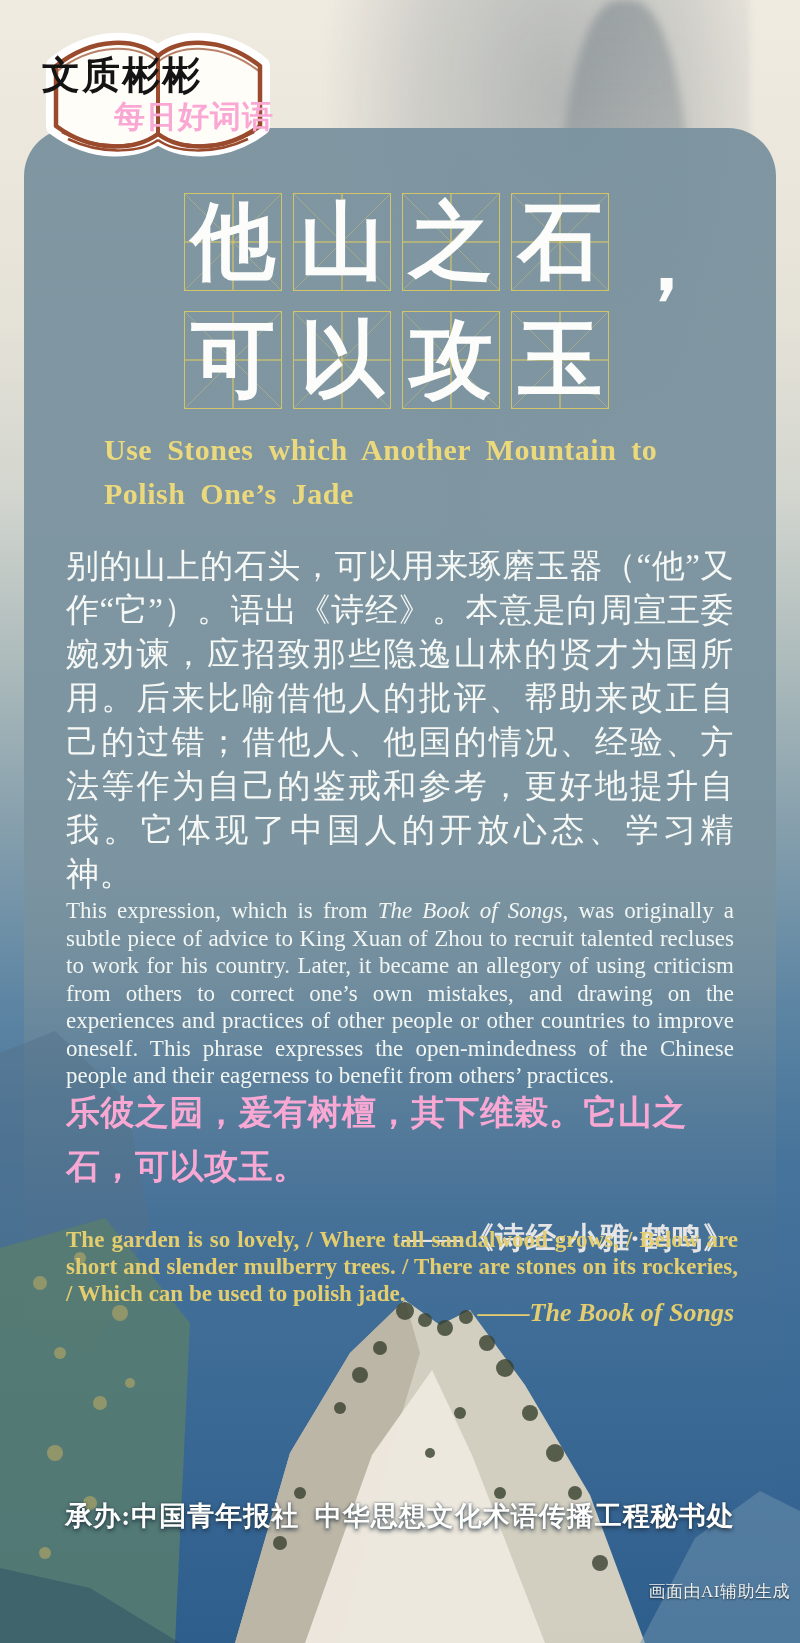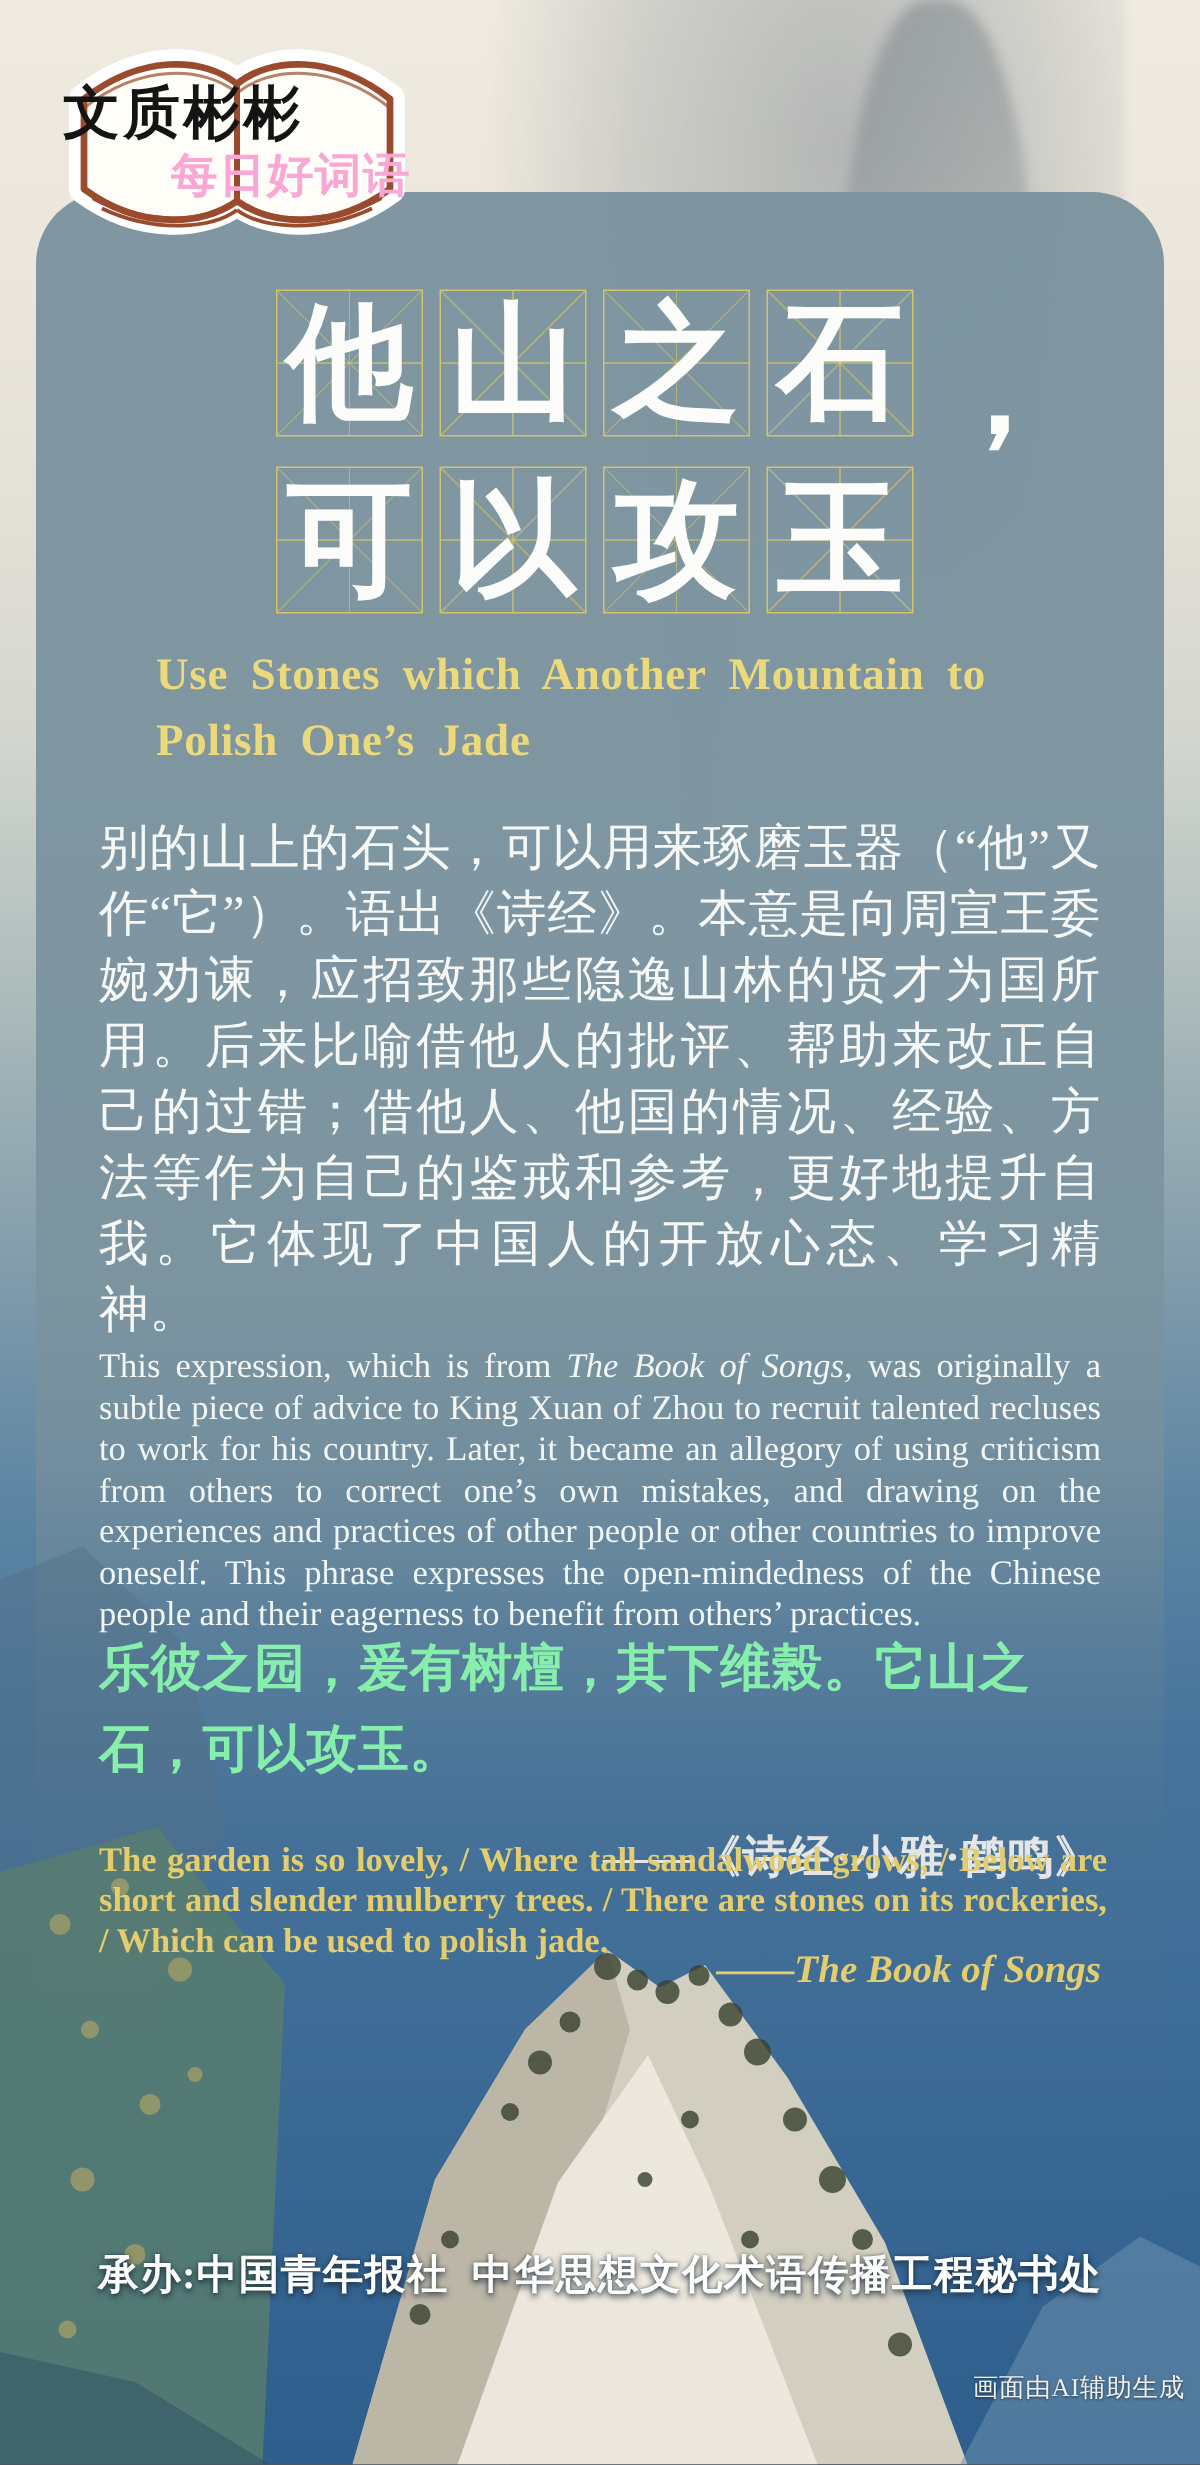--- a/index.html
+++ b/index.html
@@ -82,21 +82,21 @@
     color:#f5f8f5;font-size:33px;line-height:44px;text-align:justify;
     letter-spacing:.5px;font-weight:500;margin-top:28px;
   }
   .en-def{
     position:absolute;left:66px;top:866px;width:668px;z-index:5;
     color:#f2f6f3;font-size:23px;line-height:27.5px;text-align:justify;font-weight:500;margin-top:31px;
   }
   .en-def .ital{font-style:italic;}
   .cn-quote{
     position:absolute;left:66px;top:1086px;width:672px;z-index:5;
-    color:#86efac;font-size:34px;line-height:54px;font-weight:600;letter-spacing:.5px;
+    color:#f9a8d4;font-size:34px;line-height:54px;font-weight:600;letter-spacing:.5px;
   }
   .quote-src-cn{
     position:absolute;left:66px;top:1182px;width:668px;z-index:5;text-align:right;
     color:#e5e5e5;font-size:30px;font-weight:600;letter-spacing:1px;margin-top:36px;
   }
   .en-quote{
     position:absolute;left:66px;top:1226px;width:672px;z-index:5;
     color:#e3cd6e;font-size:23px;line-height:27px;text-align:justify;font-weight:700;
   }
   .quote-src-en{

